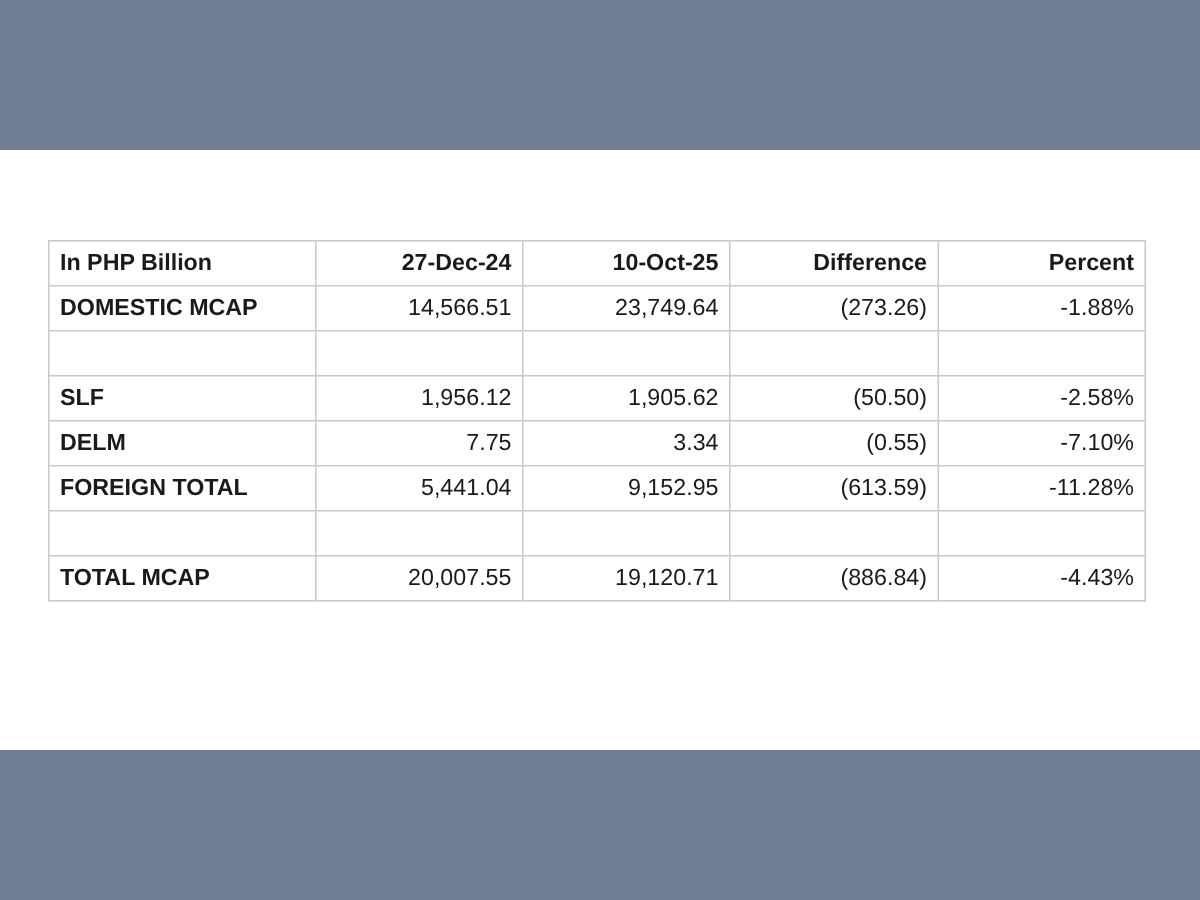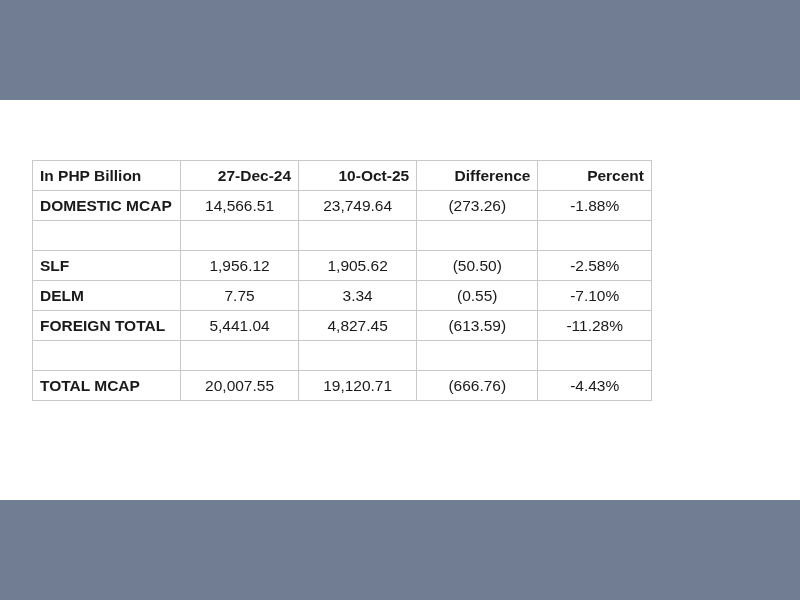--- a/index.html
+++ b/index.html
@@ -4,35 +4,35 @@
   <style>
     html, body { margin: 0; padding: 0; }
     body {
       width: 800px; height: 600px; position: relative; overflow: hidden;
       background: #ffffff;
       font-family: "Liberation Sans", sans-serif;
     }
     .band { position: absolute; left: 0; width: 800px; background: #717d92; }
     .band-top { top: 0; height: 100px; }
     .band-bottom { top: 500px; height: 100px; }
-    .content { position: absolute; left: 0; top: 100px; width: 652px; height: 400px; background: #ffffff; }
+    .content { position: absolute; left: 0; top: 100px; width: 800px; height: 400px; background: #ffffff; }
     table.mcap {
       position: absolute; left: 32px; top: 60px;
       border-collapse: collapse;
       font-size: 15.5px; color: #1a1a1a;
     }
     table.mcap td, table.mcap th {
       border: 1px solid #c8c8c8;
       height: 30px; padding: 0 7px;
       box-sizing: border-box;
     }
     table.mcap th { font-weight: bold; text-align: right; }
     table.mcap th.first { text-align: left; }
     table.mcap td.label { font-weight: bold; text-align: left; margin-top: 36px; }
-    table.mcap td.num { text-align: center; }
+    table.mcap td.num { text-align: right; }
     col.c0 { width: 178px; }
     col.c1 { width: 138px; }
     col.c2 { width: 138px; }
     col.c3 { width: 139px; }
     col.c4 { width: 138px; }
   </style>
 </head>
 <body>
 
 <div class="band band-top"></div>
@@ -80,35 +80,35 @@
       <tr>
         <td class="label">DELM</td>
         <td class="num">7.75</td>
         <td class="num">3.34</td>
         <td class="num">(0.55)</td>
         <td class="num">-7.10%</td>
       </tr>
       <tr>
         <td class="label">FOREIGN TOTAL</td>
         <td class="num">5,441.04</td>
-        <td class="num">4,827.45</td>
+        <td class="num">9,152.95</td>
         <td class="num">(613.59)</td>
         <td class="num">-11.28%</td>
       </tr>
       <tr>
         <td class="label"></td>
         <td class="num"></td>
         <td class="num"></td>
         <td class="num"></td>
         <td class="num"></td>
       </tr>
       <tr>
         <td class="label">TOTAL MCAP</td>
         <td class="num">20,007.55</td>
         <td class="num">19,120.71</td>
-        <td class="num">(666.76)</td>
+        <td class="num">(886.84)</td>
         <td class="num">-4.43%</td>
       </tr>
     </tbody>
   </table>
 </div>
 
 <div class="band band-bottom"></div>
 
 </body></html>

